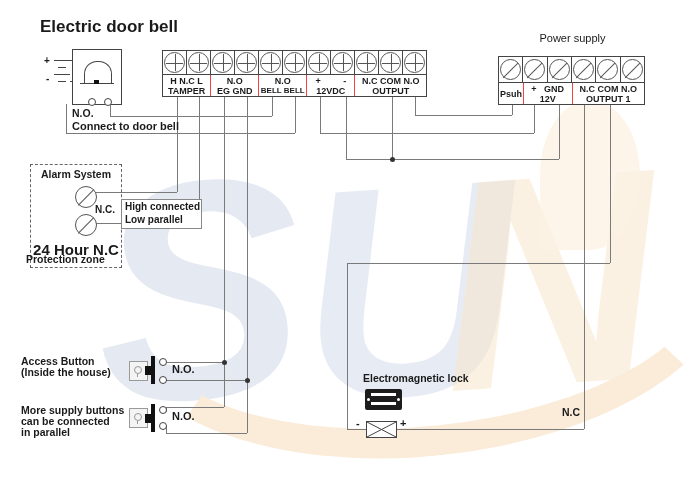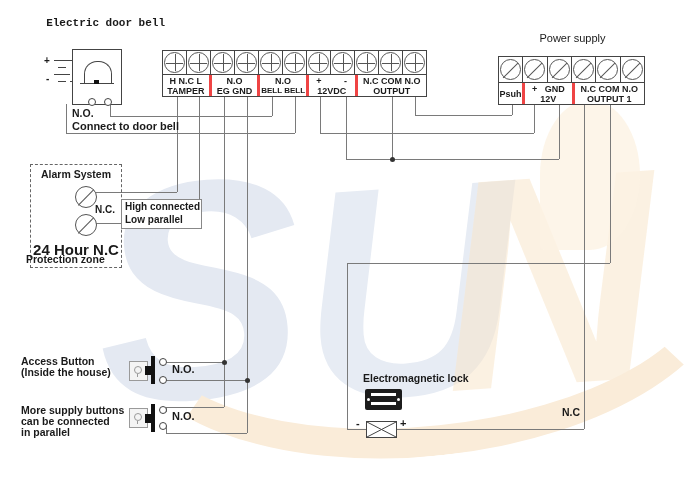--- a/index.html
+++ b/index.html
@@ -16,21 +16,21 @@
   .dot{position:absolute;width:5px;height:5px;border-radius:50%;background:#333;z-index:3;}
   
   .txt{position:absolute;white-space:nowrap;z-index:4;}
   .b{font-weight:bold;}
   
   .strip{position:absolute;background:#fff;z-index:3;}
   .screw-row{display:flex;border:1px solid #444;border-bottom:none;box-sizing:border-box;}
   .cell{flex:1;border-right:1px solid #444;display:flex;align-items:center;justify-content:center;}
   .cell:last-child{border-right:none;}
   .label-row{display:flex;border:1px solid #444;box-sizing:border-box;height:23px;background:#fff;}
-  .lgroup{border-right:3px solid #ef4444;display:flex;flex-direction:column;justify-content:center;
+  .lgroup{border-right:1px solid #ef4444;display:flex;flex-direction:column;justify-content:center;
           text-align:center;font-size:9px;font-weight:bold;line-height:10px;white-space:nowrap;overflow:hidden;}
   .lgroup:last-child{border-right:none;}
   .screw{width:19px;height:19px;border:1px solid #555;border-radius:50%;position:relative;background:#fff;}
   .screw.cross::before{content:"";position:absolute;left:50%;top:1px;bottom:1px;width:1px;background:#555;}
   .screw.cross::after{content:"";position:absolute;top:50%;left:1px;right:1px;height:1px;background:#555;}
   .screw.slash::before{content:"";position:absolute;top:50%;left:-1px;right:-1px;height:1px;background:#555;
                        transform:rotate(-45deg);}
   .ag3 .l1{word-spacing:20px;}
   .ag2 .l2{font-size:8px;}
   .pg1 .l1{word-spacing:5px;}
@@ -100,21 +100,21 @@
   <div class="w wh" style="left:397px;top:429px;width:187px;"></div>
   <div class="w wh" style="left:166px;top:362px;width:58px;"></div>
   <div class="w wh" style="left:166px;top:380px;width:81px;"></div>
   <div class="w wh" style="left:166px;top:407px;width:58px;"></div>
   <div class="w wh" style="left:166px;top:433px;width:81px;"></div>
 
   <div class="dot" style="left:222px;top:360px;"></div>
   <div class="dot" style="left:245px;top:378px;"></div>
   <div class="dot" style="left:390px;top:157px;"></div>
 
-  <div class="txt b" style="left:40px;top:17px;width:125px;text-align:right;font-size:11px;font-family:Liberation Mono, monospace;">Electric door bell</div>
+  <div class="txt b" style="left:40px;top:17px;width:125px;text-align:right;font-size:17px;">Electric door bell</div>
   <div class="box" style="left:72px;top:49px;width:50px;height:56px;"></div>
 
   <div style="position:absolute;left:84px;top:61px;width:26px;height:22px;border:1px solid #444;border-bottom:none;border-radius:13px 13px 0 0;z-index:4;background:#fff;"></div>
   <div style="position:absolute;left:80px;top:83px;width:34px;height:1px;background:#444;z-index:4;"></div>
   <div style="position:absolute;left:94px;top:80px;width:5px;height:4px;background:#111;z-index:5;"></div>
 
   <div class="bat" style="left:54px;top:60px;width:16px;height:1px;"></div>
   <div class="bat" style="left:58px;top:67px;width:8px;height:1px;"></div>
   <div class="bat" style="left:54px;top:74px;width:16px;height:1px;"></div>
   <div class="bat" style="left:58px;top:81px;width:8px;height:1px;"></div>

